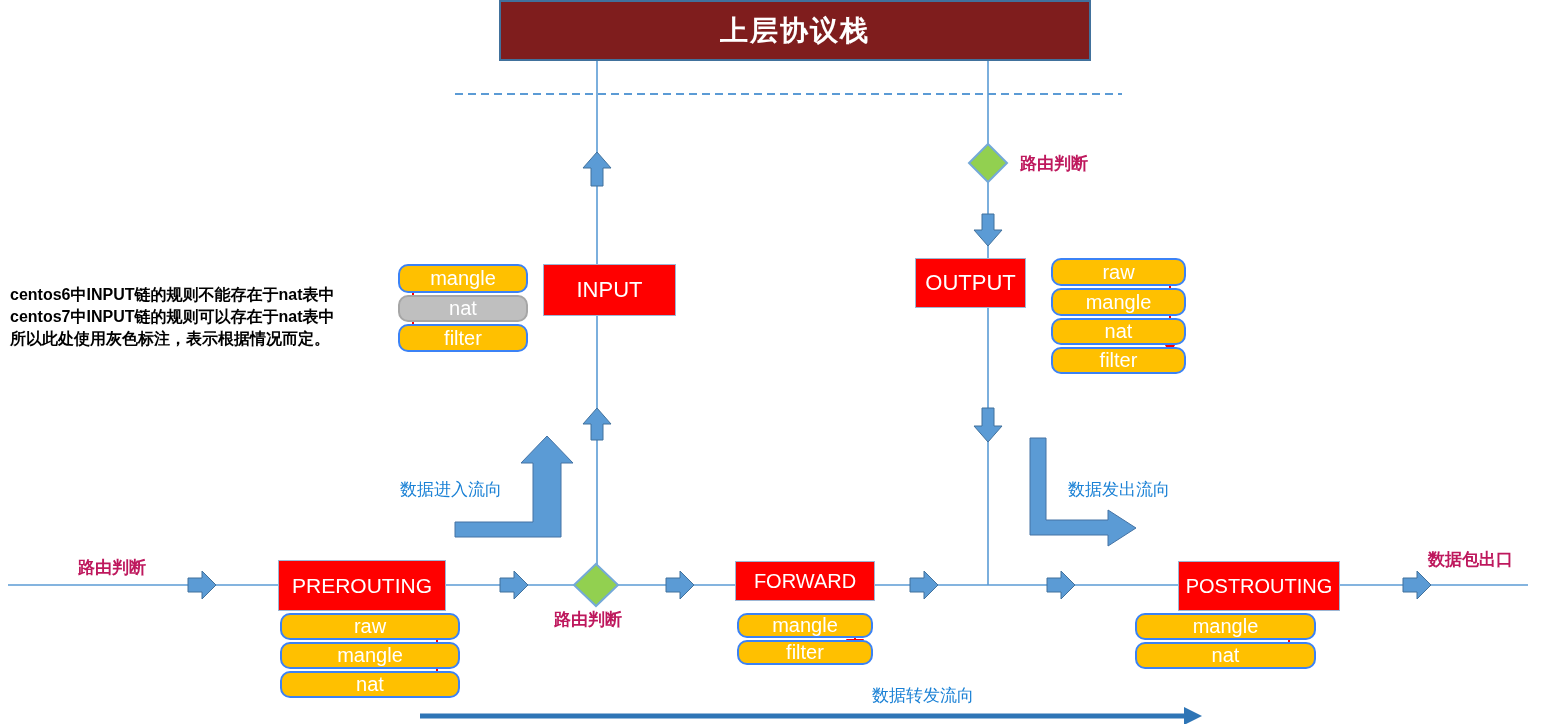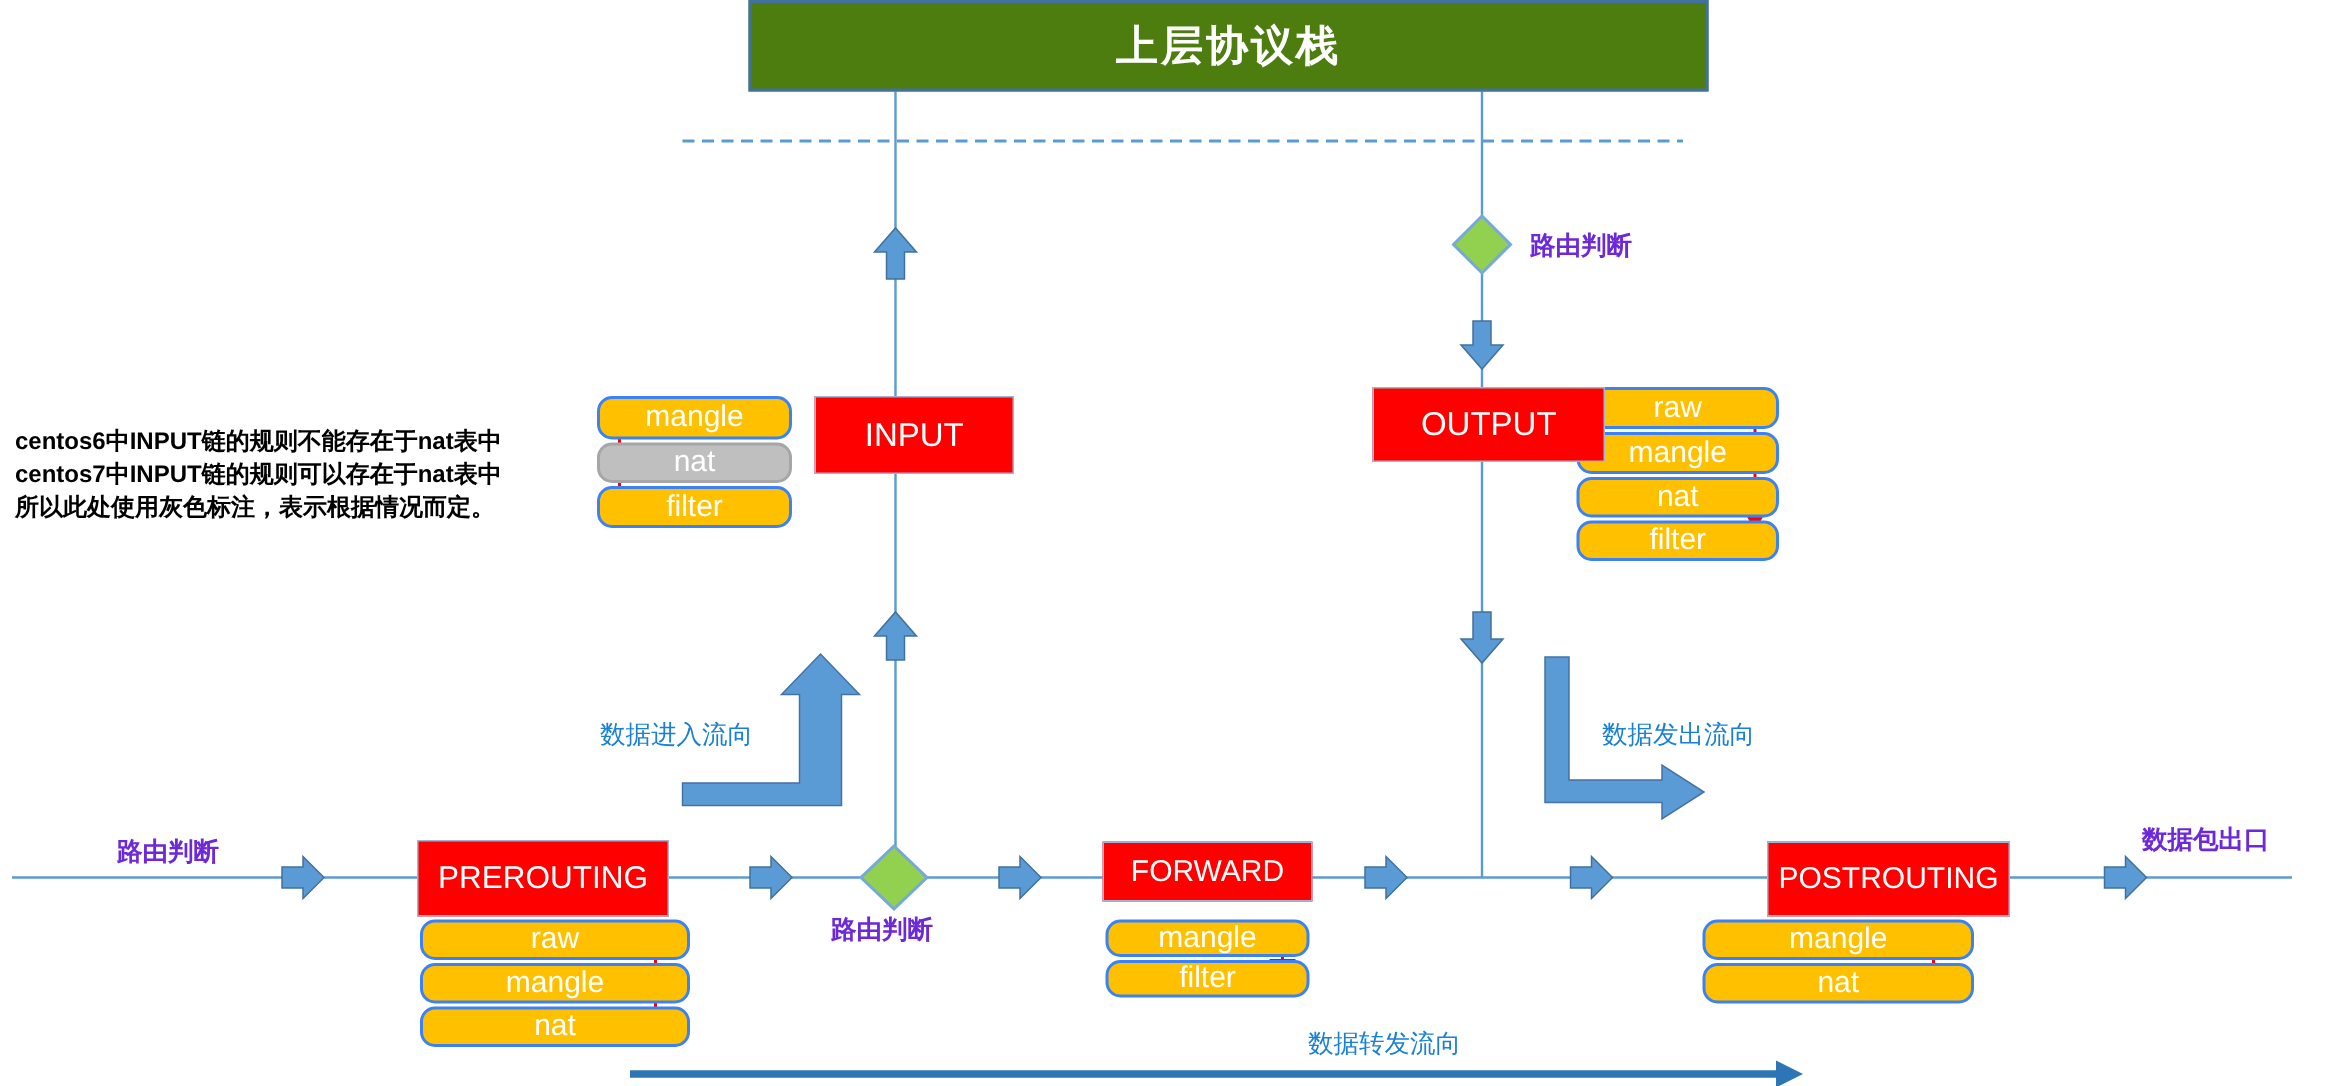--- a/index.html
+++ b/index.html
@@ -1,38 +1,38 @@
 <!DOCTYPE html>
 <html><head>
 <meta charset="utf-8">
 <style>
   html,body{margin:0;padding:0;background:#ffffff;}
   body{font-family:"Liberation Sans","DejaVu Sans",sans-serif;}
   .canvas{position:relative;width:1557px;height:724px;background:#fff;overflow:hidden;}
   .layer{position:absolute;left:0;top:0;width:1557px;height:724px;}
 
-  .top-box{position:absolute;left:499px;top:0;width:640px;height:61px;
-    background:#4d7c0f;border:2px solid #41719C;box-sizing:border-box;
+  .top-box{position:absolute;left:499px;top:0;width:592px;height:61px;
+    background:#7f1d1d;border:2px solid #41719C;box-sizing:border-box;
     display:flex;align-items:center;justify-content:center;
     color:#fff;font-size:28px;font-weight:700;letter-spacing:2px;z-index:3;}
 
   .chain-box{position:absolute;background:#FF0000;border:1px solid #9DB6D4;box-sizing:border-box;
     display:flex;align-items:center;justify-content:center;color:#fff;z-index:4;}
   .chain-box.input{left:543px;top:264px;width:133px;height:52px;font-size:22px;}
-  .chain-box.output{left:915px;top:258px;width:155px;height:50px;font-size:22px;}
+  .chain-box.output{left:915px;top:258px;width:111px;height:50px;font-size:22px;}
   .chain-box.prerouting{left:278px;top:560px;width:168px;height:51px;font-size:21px;}
   .chain-box.forward{left:735px;top:561px;width:140px;height:40px;font-size:20px;}
   .chain-box.postrouting{left:1178px;top:561px;width:162px;height:50px;font-size:20px;}
 
   .tbl{position:absolute;background:#FFC000;border:2px solid #3b82f6;border-radius:10px;
     box-sizing:border-box;display:flex;align-items:center;justify-content:center;
     color:#fff;font-size:20px;z-index:3;}
   .tbl.gray{background:#BFBFBF;border-color:#A6A6A6;}
 
-  .cn-label{position:absolute;color:#6d28d9;font-weight:700;font-size:17px;white-space:nowrap;z-index:5;}
+  .cn-label{position:absolute;color:#be185d;font-weight:700;font-size:17px;white-space:nowrap;z-index:5;}
   .flow-label{position:absolute;color:#1980D5;font-weight:400;font-size:17px;white-space:nowrap;z-index:5;}
 
   .note{position:absolute;left:10px;top:284px;color:#000;font-weight:700;font-size:16px;
     line-height:22px;white-space:nowrap;z-index:5;}
 </style>
 </head>
 <body>
 
 <div class="canvas">
 

